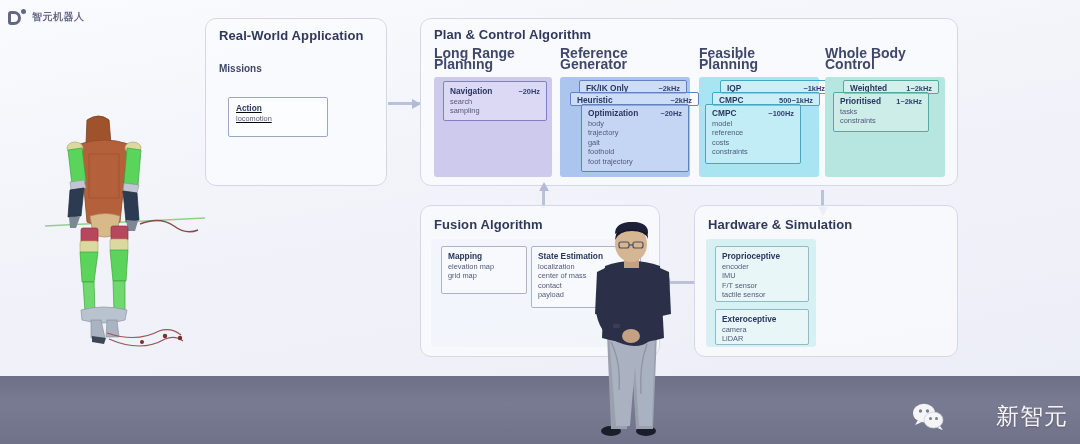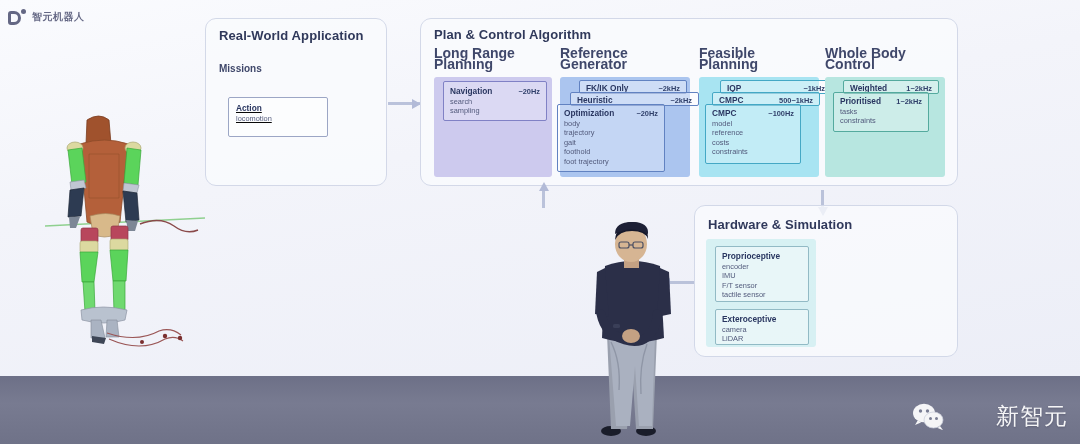--- a/index.html
+++ b/index.html
@@ -234,21 +234,21 @@
           <span>FK/IK Only</span>
           <span class="hz">~2kHz</span>
         </div>
     </div>
     <div class="card" style="left:149px; top:73px; width:129px; height:14px; border:1px solid #5d7fc0; background:rgba(255,255,255,.42); padding:1.5px 6px;">
       <div class="hd">
           <span>Heuristic</span>
           <span class="hz">~2kHz</span>
         </div>
     </div>
-    <div class="card" style="left:136px; top:85px; width:108px; height:68px; border:1px solid #5d7fc0; background:rgba(255,255,255,.30); padding:3px 6px;">
+    <div class="card" style="left:160px; top:85px; width:108px; height:68px; border:1px solid #5d7fc0; background:rgba(255,255,255,.30); padding:3px 6px;">
       <div class="hd">
           <span>Optimization</span>
           <span class="hz">~20Hz</span>
         </div>
       <div class="body">body
 trajectory
 gait
 foothold
 foot trajectory</div>
     </div>
@@ -294,20 +294,41 @@
           <span class="hz">1~2kHz</span>
         </div>
       <div class="body">tasks
 constraints</div>
     </div>
   </div>
 
   <div class="arrow av up" style="left:542px; top:190px; height:18px;"></div>
   <div class="arrow av down" style="left:821px; top:190px; height:18px;"></div>
 
+  <div class="panel" style="left:420px; top:205px; width:240px; height:152px;">
+    <div class="panel-title" style="position:absolute; left:13px; top:11px; font-size:13px;">Fusion Algorithm</div>
+    <div class="well" style="left:10px; top:33px; width:218px; height:108px; background:rgba(236,240,249,.55);"></div>
+    <div class="card" style="left:20px; top:40px; width:86px; height:48px; border:1px solid #aab3cc; background:rgba(255,255,255,.40); padding:4px 6px;">
+      <div class="hd">
+          <span>Mapping</span>
+        </div>
+      <div class="body">elevation map
+grid map</div>
+    </div>
+    <div class="card" style="left:110px; top:40px; width:110px; height:62px; border:1px solid #aab3cc; background:rgba(255,255,255,.40); padding:4px 6px;">
+      <div class="hd">
+          <span>State Estimation</span>
+          <span class="hz">Hz</span>
+        </div>
+      <div class="body">localization
+center of mass
+contact
+payload</div>
+    </div>
+  </div>
 
   <div class="arrow ah rev" style="left:662px; top:281px; width:32px;"></div>
 
   <div class="panel" style="left:694px; top:205px; width:264px; height:152px;">
     <div class="panel-title" style="position:absolute; left:13px; top:11px; font-size:13px;">Hardware &amp; Simulation</div>
     <div class="well" style="left:11px; top:33px; width:110px; height:108px; background:#d7f1f3;"></div>
     <div class="card" style="left:20px; top:40px; width:94px; height:56px; border:1px solid #8fb9c4; background:rgba(255,255,255,.42); padding:4px 6px;">
       <div class="hd">
           <span>Proprioceptive</span>
         </div>

